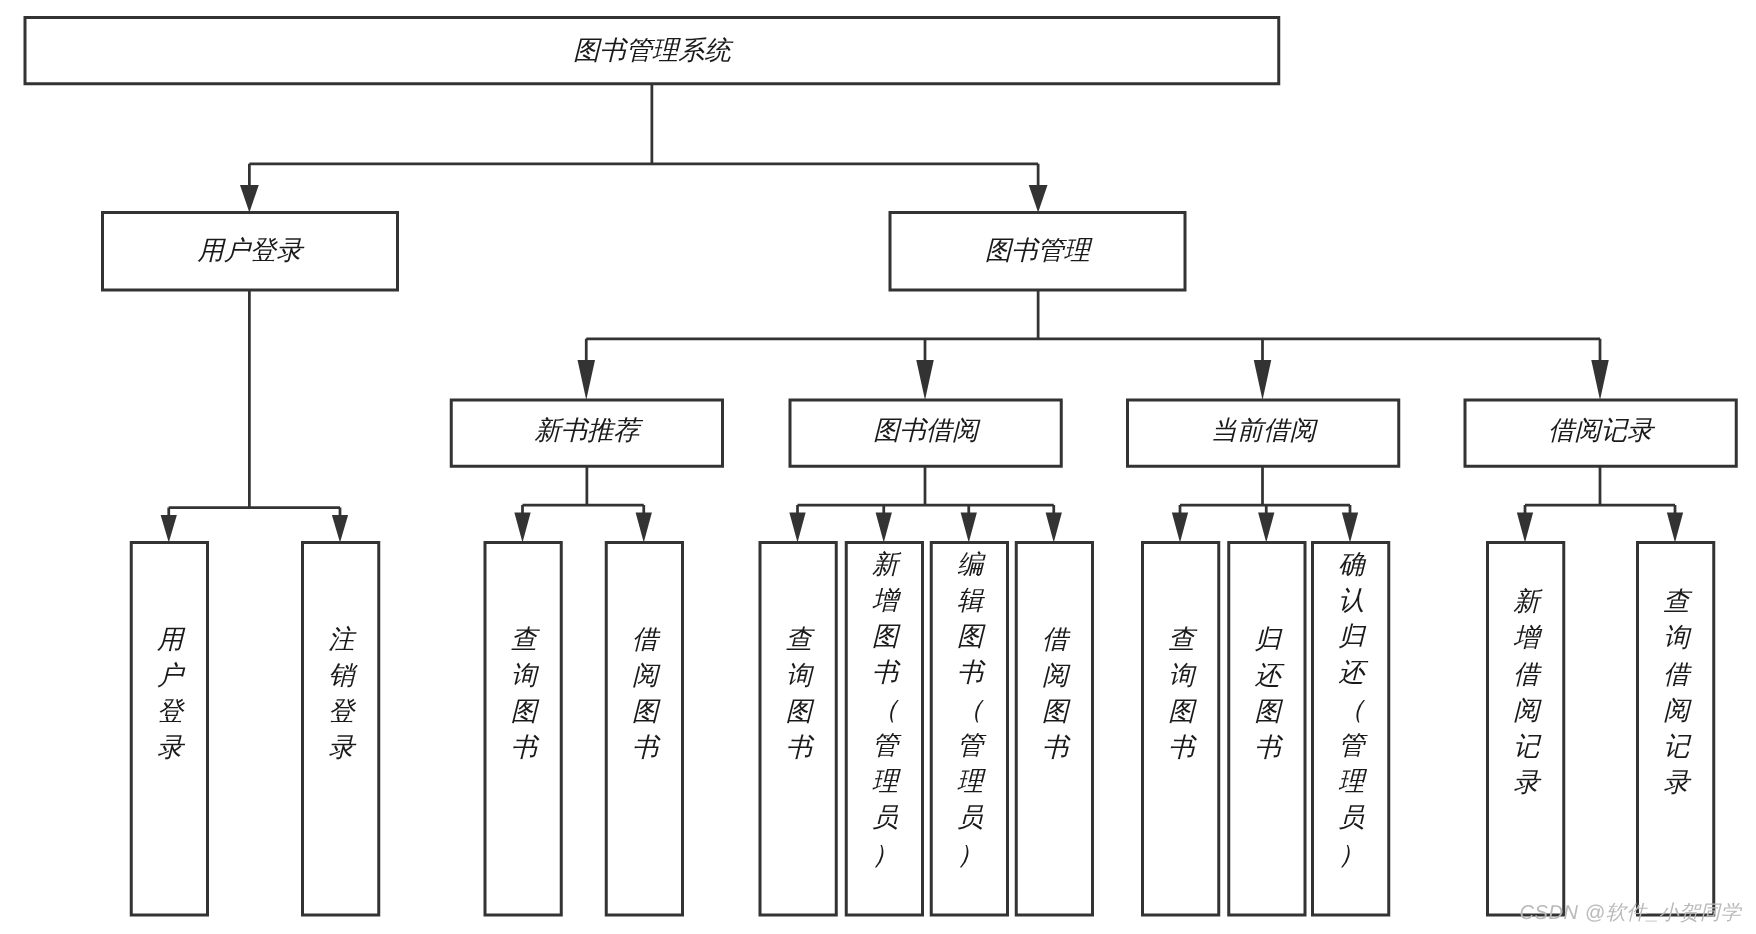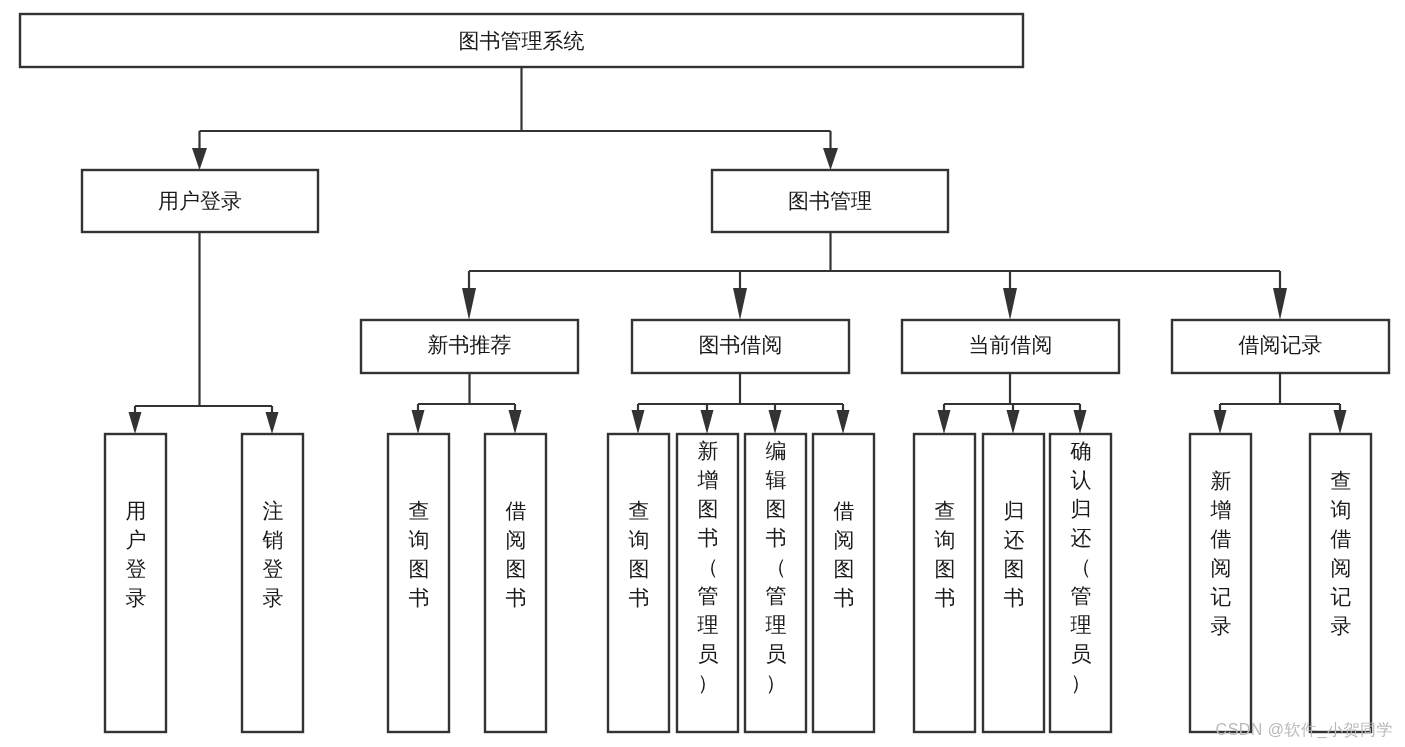--- a/index.html
+++ b/index.html
@@ -11,20 +11,21 @@
     width: 1405px;
     height: 747px;
     font-family: "Liberation Sans", "DejaVu Sans", sans-serif;
     overflow: hidden;
     position: relative;
   }
   #diagram-root {
     position: relative;
     width: 1405px;
     height: 747px;
+    font-style: italic;
   }
   svg#tree-svg {
     position: absolute;
     left: 0;
     top: 0;
     width: 1405px;
     height: 747px;
     display: block;
   }
   .node-box {

